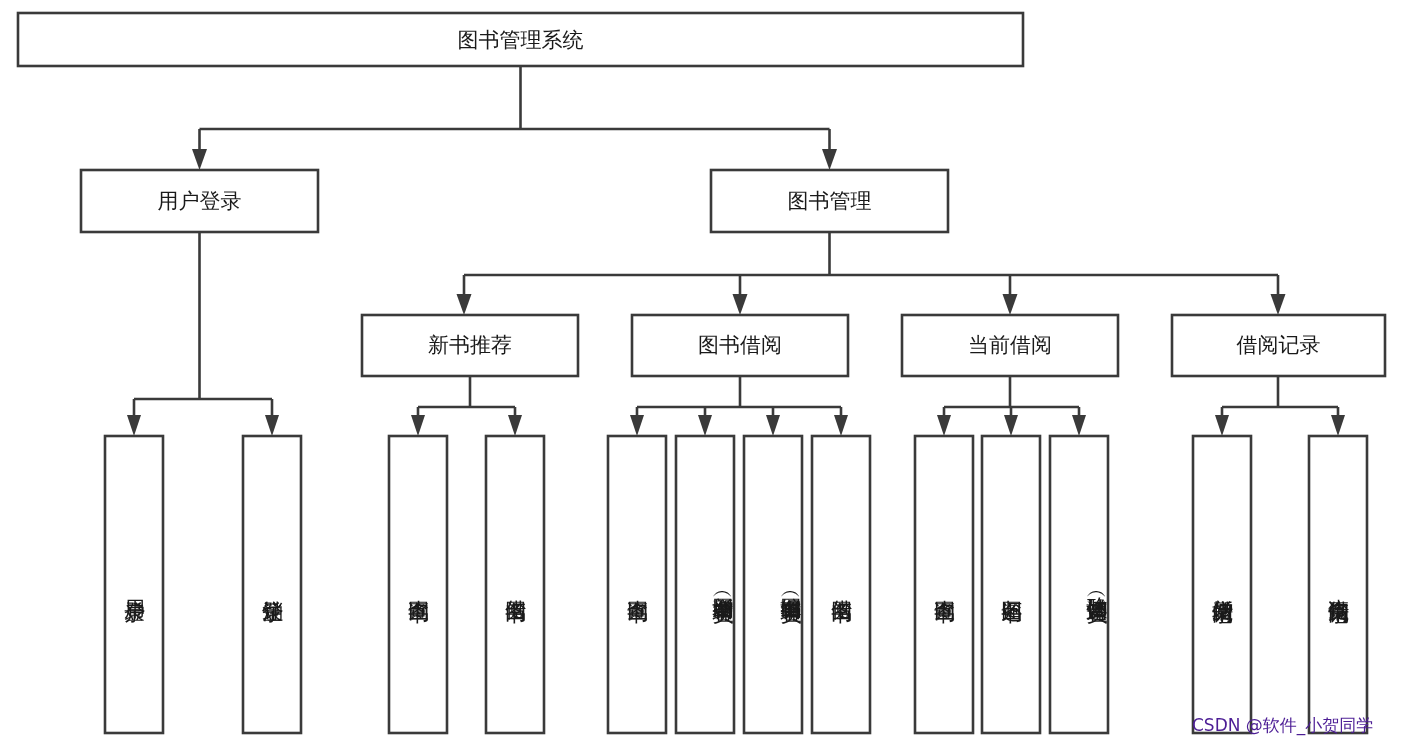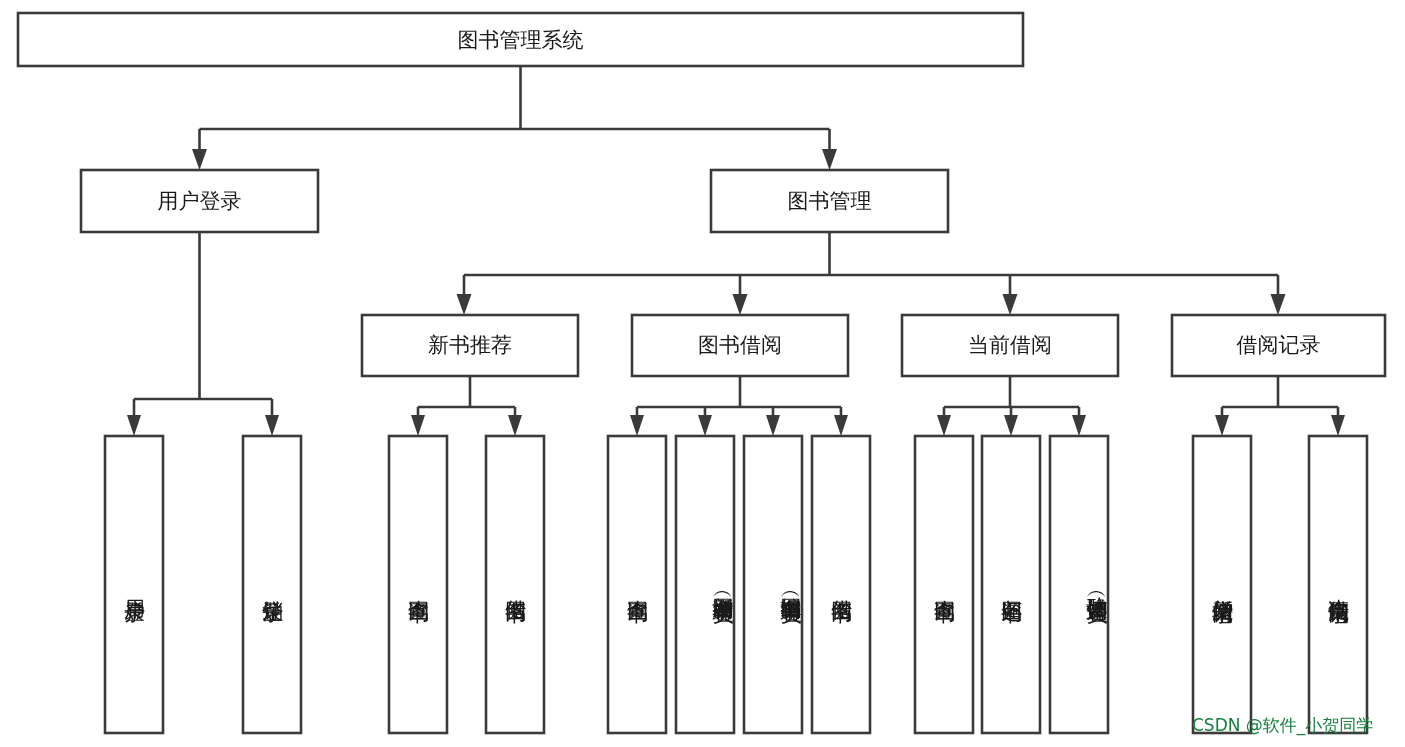--- a/index.html
+++ b/index.html
@@ -59,21 +59,21 @@
     line-height: 1.12;
     color: #1a1a1a;
     letter-spacing: 1px;
     white-space: nowrap;
     pointer-events: none;
   }
   .watermark {
     position: absolute;
     font-family: "DejaVu Sans", "Liberation Sans", sans-serif;
     font-size: 17px;
-    color: #15803d;
+    color: #4c1d95;
     white-space: nowrap;
     left: 1192px;
     top: 714px;
   }
 </style>
 </head>
 <body>
 
 <div id="diagram-root">
 

